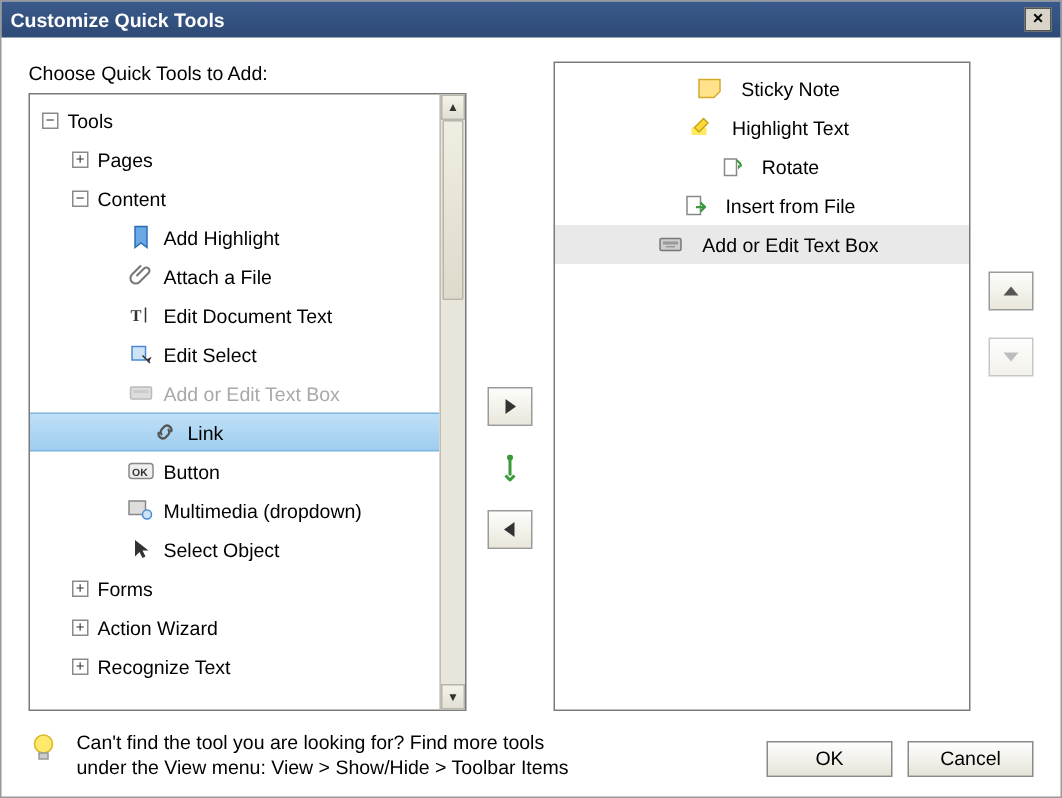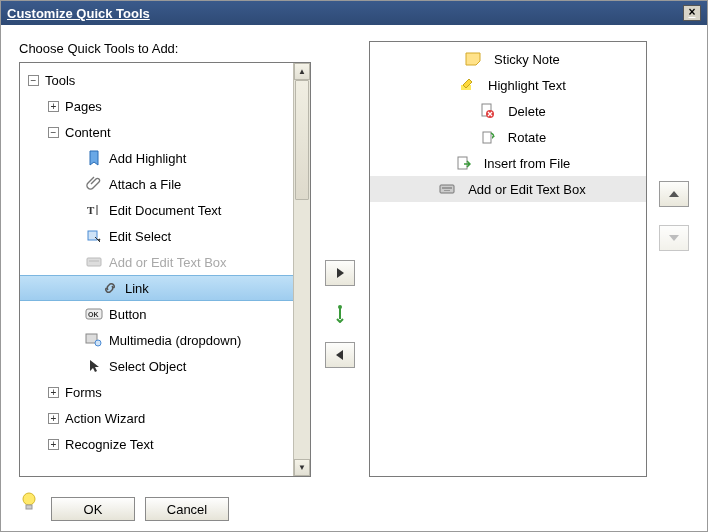--- a/index.html
+++ b/index.html
@@ -19,21 +19,20 @@
   }
   .titlebar {
     background: linear-gradient(#3a5a8b, #2e4a75);
     color: #fff;
     font-weight: bold;
     font-size: 13px;
     padding: 4px 6px;
     display: flex;
     justify-content: space-between;
     align-items: center;
-    text-decoration: underline;
   }
   .titlebar .close {
     width: 18px;
     height: 16px;
     background: #d8d4c8;
     border: 1px solid #555;
     color: #000;
     font-weight: bold;
     font-size: 12px;
     line-height: 12px;
@@ -382,30 +381,20 @@
             <div class="right-row">
               <span class="icon">
                 <svg width="16" height="16" viewBox="0 0 16 16">
                     <rect x="2" y="8" width="10" height="5" fill="#ffe95e"></rect>
                     <path d="M4 8l6-6 3 3-6 6z" fill="#ffd83a" stroke="#c4a51a"></path>
                   </svg>
               </span>
               <span>Highlight Text</span>
             </div>
 
-            <div class="right-row">
-              <span class="icon">
-                <svg width="16" height="16" viewBox="0 0 16 16">
-                    <rect x="3" y="1" width="9" height="12" fill="#fff" stroke="#888"></rect>
-                    <circle cx="11" cy="11" r="4" fill="#e04040"></circle>
-                    <path d="M9 9l4 4M13 9l-4 4" stroke="#fff" stroke-width="1.3"></path>
-                  </svg>
-              </span>
-              <span>Delete</span>
-            </div>
 
             <div class="right-row">
               <span class="icon">
                 <svg width="16" height="16" viewBox="0 0 16 16">
                     <rect x="4" y="3" width="8" height="11" fill="#fff" stroke="#888"></rect>
                     <path d="M12 4a5 5 0 013 4" fill="none" stroke="#3a9a3a" stroke-width="1.5"></path>
                     <path d="M15 8l-2-1 0 3z" fill="#3a9a3a"></path>
                   </svg>
               </span>
               <span>Rotate</span>
@@ -451,20 +440,24 @@
 
     </div>
 
     <div class="footer">
       <span class="bulb">
         <svg width="20" height="22" viewBox="0 0 20 22">
             <circle cx="10" cy="8" r="6" fill="#ffe96b" stroke="#d6b82a"></circle>
             <rect x="7" y="14" width="6" height="4" fill="#ccc" stroke="#999"></rect>
           </svg>
       </span>
+      <div class="tip-text">
+        <div>Can't find the tool you are looking for? Find more tools</div>
+        <div>under the View menu: View &gt; Show/Hide &gt; Toolbar Items</div>
+      </div>
       <div class="buttons">
         <button class="dlg-btn">OK</button>
         <button class="dlg-btn">Cancel</button>
       </div>
     </div>
 
   </div>
 </div>
 
 </body></html>

